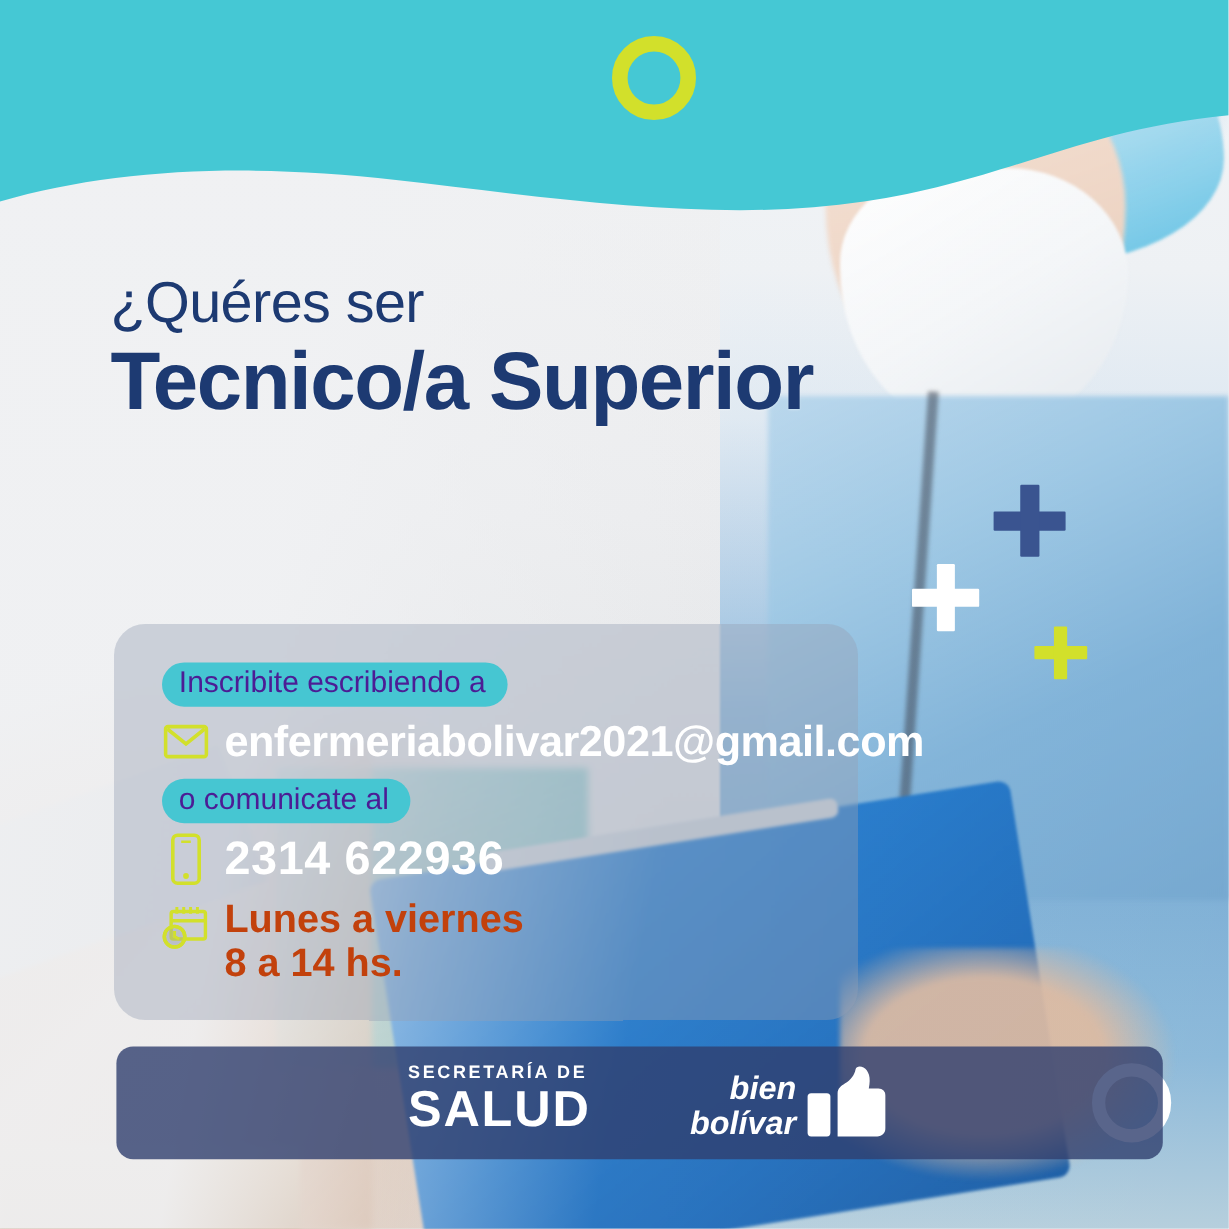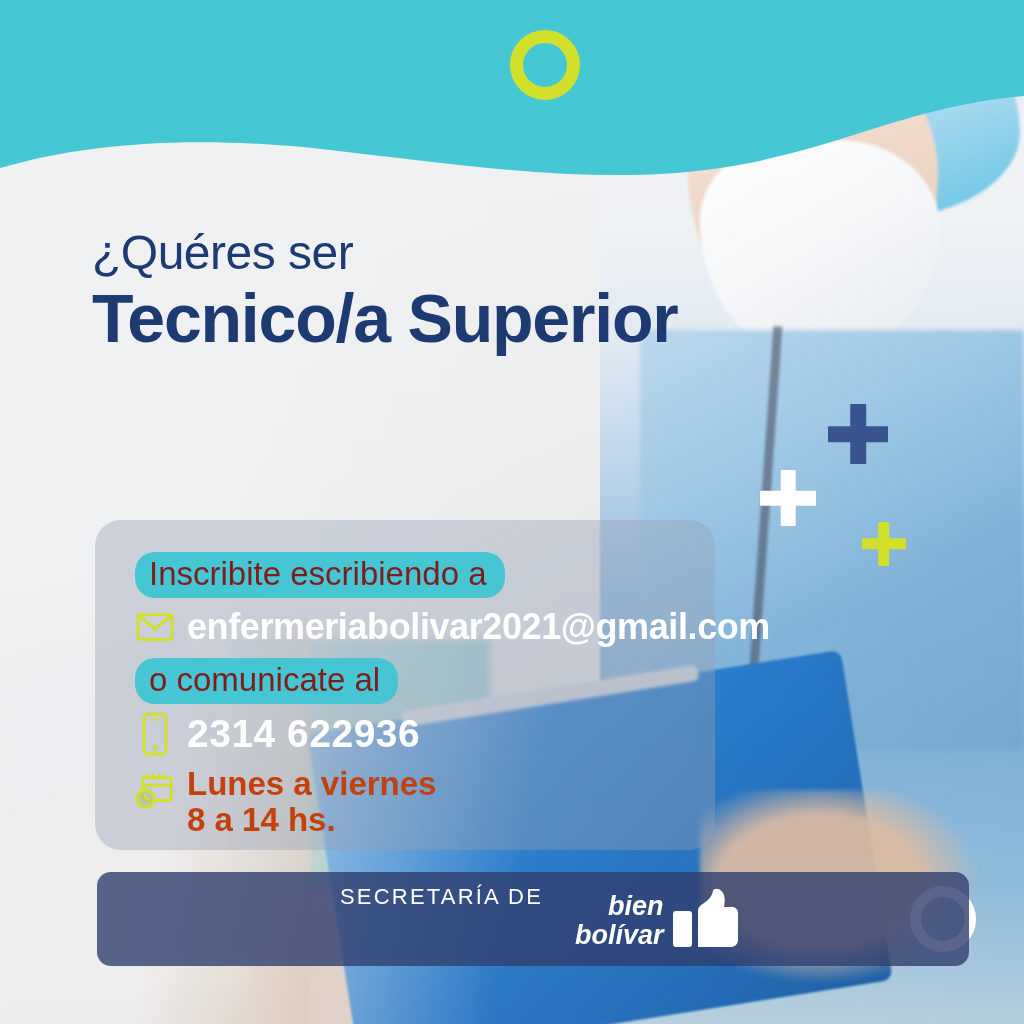--- a/index.html
+++ b/index.html
@@ -209,22 +209,22 @@
     backdrop-filter: blur(1px);
   }
   .contact-inner {
     position: absolute;
     left: 135px; top: 552px;
     width: 760px;
   }
   .tag-pill {
     display: inline-block;
     background: #46c6d2;
-    color: #7f1d1d;
-    font-size: 33px;
+    color: #4c1d95;
+    font-size: 25px;
     border-radius: 20px;
     padding: 3px 18px 5px 14px;
   }
   .row-icon {
     display: flex;
     align-items: center;
     gap: 12px;
   }
   .icon-box {
     width: 40px;
@@ -269,23 +269,23 @@
     display: flex;
     align-items: center;
   }
   .logo-salud {
     position: absolute;
     left: 243px; top: 14px;
     color: #ffffff;
     line-height: 1;
   }
   .salud-top {
-    font-size: 22px;
+    font-size: 15px;
     letter-spacing: 2.2px;
-    font-weight: 400;
+    font-weight: 700;
   }
   .salud-main {
     font-size: 42px;
     font-weight: bold;
     letter-spacing: 1.5px;
     margin-top: 2px;
   }
   .logo-bolivar {
     position: absolute;
     left: 478px; top: 16px;
@@ -392,20 +392,21 @@
         <span>8 a 14 hs.</span>
       </span>
     </div>
 
   </div>
 
   <div class="footer-bar">
 
     <div class="logo-salud">
       <div class="salud-top">SECRETARÍA DE</div>
+      <div class="salud-main">SALUD</div>
     </div>
 
     <div class="logo-bolivar">
       <div class="bolivar-words">
         <div>bien</div>
         <div>bolívar</div>
       </div>
       <span>
         <svg width="66" height="62" viewBox="0 0 66 62" fill="#ffffff">
           <rect x="1" y="23" width="19" height="36" rx="3"></rect>

